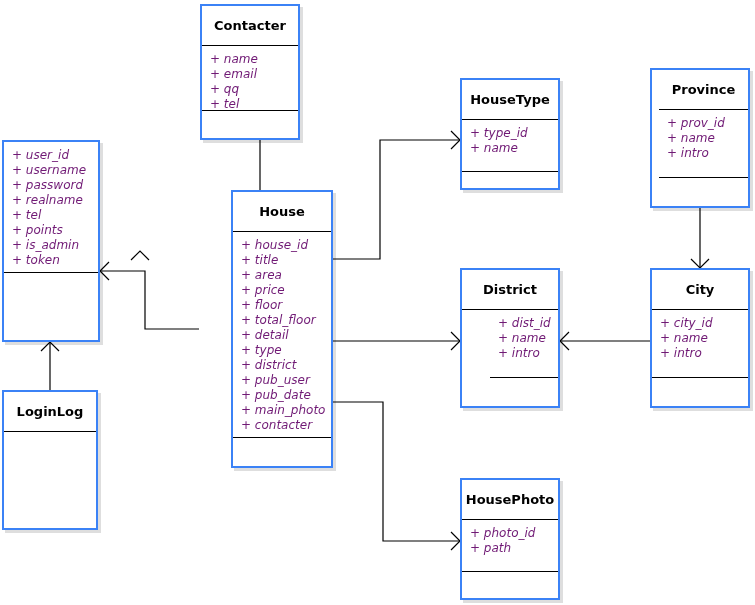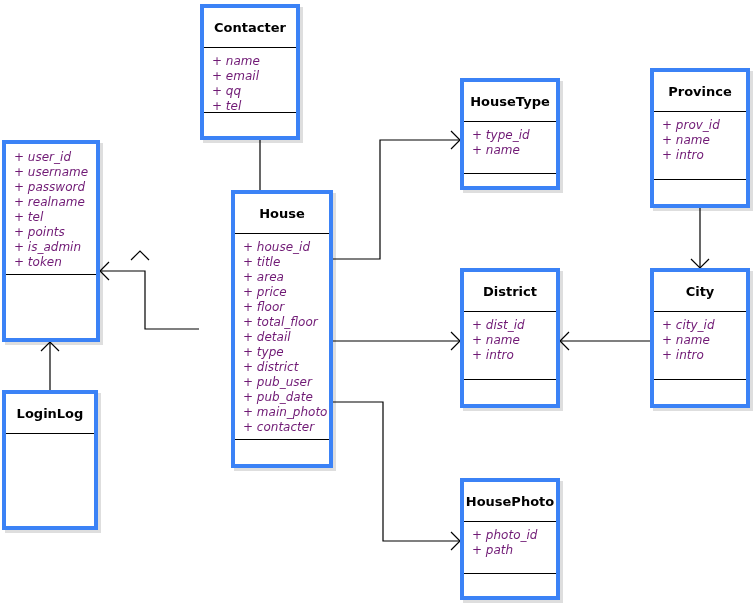--- a/index.html
+++ b/index.html
@@ -1,20 +1,20 @@
 <!DOCTYPE html>
 <html><head>
 <meta charset="utf-8">
 <style>
   html,body{margin:0;padding:0;background:#ffffff;}
   body{width:755px;height:605px;position:relative;overflow:hidden;
        font-family:"DejaVu Sans","Liberation Sans",sans-serif;}
   #canvas{position:absolute;left:0;top:0;width:755px;height:605px;}
 
-  .uml-class{position:absolute;background:#ffffff;border:4px solid #3b82f6;
+  .uml-class{position:absolute;background:#ffffff;border:2px solid #3b82f6;
              box-sizing:border-box;box-shadow:3px 3px 0 rgba(0,0,0,0.13);}
   .uml-name{height:40px;display:flex;align-items:center;justify-content:center;
             font-weight:bold;font-size:13px;color:#000;border-bottom:1px solid #000;
             box-sizing:border-box;}
   .uml-attrs{padding:6px 0 8px 0;border-bottom:1px solid #000;box-sizing:border-box;}
   .uml-attr{font-size:12px;color:#701a75;line-height:15px;padding-left:8px;white-space:nowrap;font-style:italic;}
   .uml-ops{box-sizing:border-box;}
 
   svg.edges{position:absolute;left:0;top:0;width:755px;height:605px;
             pointer-events:none;overflow:visible;}
@@ -108,36 +108,36 @@
     <div class="uml-class" style="left: 460px; top: 78px; width: 100px; height: 112px;">
       <div class="uml-name" style="height: 40px;">HouseType</div>
       <div class="uml-attrs" style="height: 52px;">
         <div class="uml-attr">+ type_id</div>
         <div class="uml-attr">+ name</div>
       </div>
       <div class="uml-ops" style="height: 28px;"></div>
     </div>
     <div class="uml-class" style="left: 460px; top: 268px; width: 100px; height: 140px;">
       <div class="uml-name" style="height: 40px;">District</div>
-      <div class="uml-attrs" style="height: 68px;">
+      <div class="uml-attrs" style="height: 68px; margin-left: 28px;">
         <div class="uml-attr">+ dist_id</div>
         <div class="uml-attr">+ name</div>
         <div class="uml-attr">+ intro</div>
       </div>
       <div class="uml-ops" style="height: 30px;"></div>
     </div>
     <div class="uml-class" style="left: 460px; top: 478px; width: 100px; height: 122px;">
       <div class="uml-name" style="height: 40px;">HousePhoto</div>
       <div class="uml-attrs" style="height: 52px;">
         <div class="uml-attr">+ photo_id</div>
         <div class="uml-attr">+ path</div>
       </div>
       <div class="uml-ops" style="height: 28px;"></div>
     </div>
-    <div class="uml-class" style="left: 650px; top: 68px; width: 100px; height: 140px;">
+    <div class="uml-class" style="left: 650px; top: 68px; width: 100px; height: 140px; padding-left: 7px;">
       <div class="uml-name" style="height: 40px;">Province</div>
       <div class="uml-attrs" style="height: 68px;">
         <div class="uml-attr">+ prov_id</div>
         <div class="uml-attr">+ name</div>
         <div class="uml-attr">+ intro</div>
       </div>
       <div class="uml-ops" style="height: 30px;"></div>
     </div>
     <div class="uml-class" style="left: 650px; top: 268px; width: 100px; height: 140px;">
       <div class="uml-name" style="height: 40px;">City</div>

